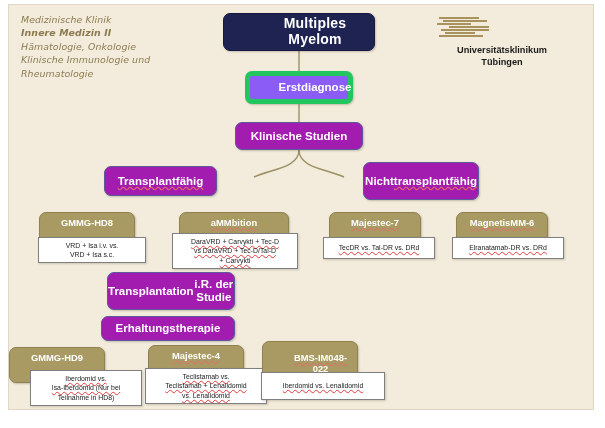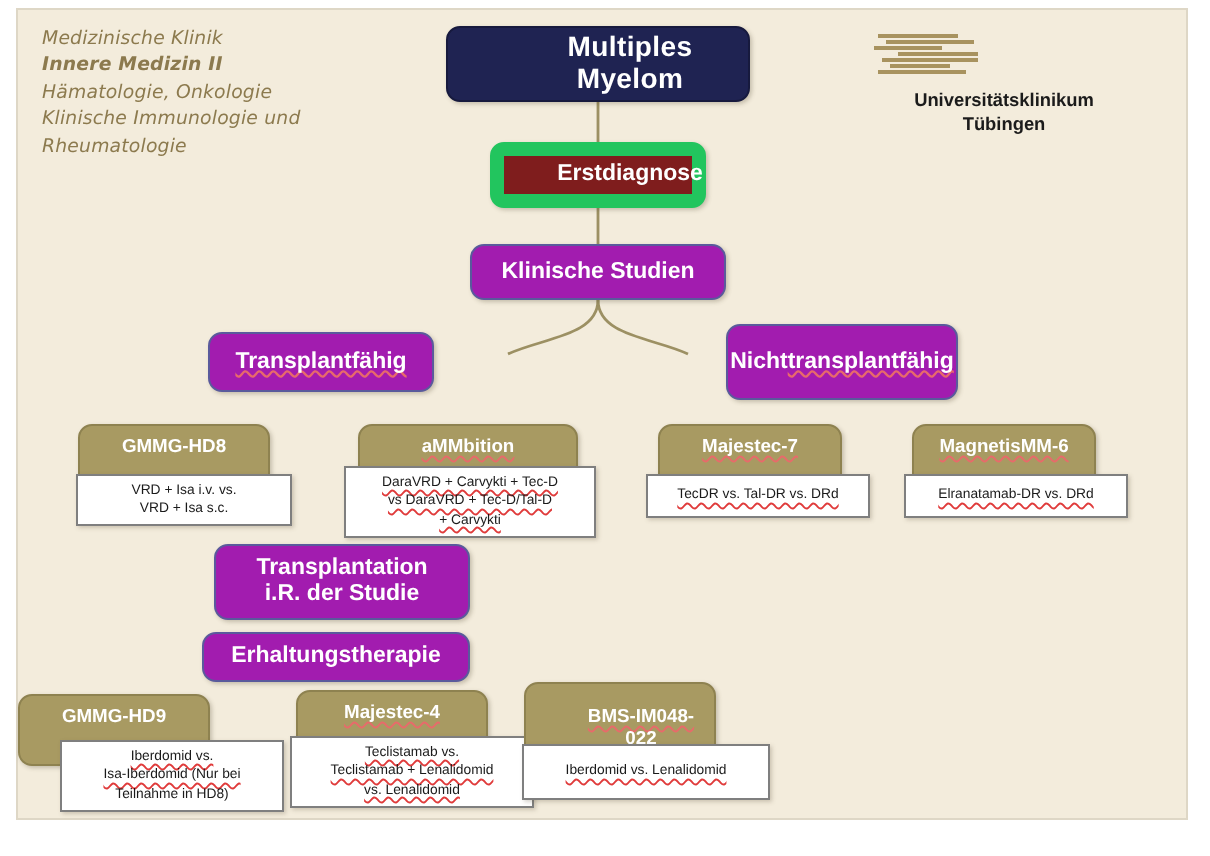--- a/index.html
+++ b/index.html
@@ -76,22 +76,22 @@
     box-shadow: 1px 1px 2px rgba(90,80,55,0.30);
     line-height: 1.12;
   }
   .node.navy {
     background: #1f2352;
     border: 1px solid #171a3e;
     font-size: 14px;
     letter-spacing: 0.2px;
   }
   .node.indigo {
-    background: #7f1d1d;
-    border: 7px solid #22c55e;
+    background: #8b5cf6;
+    border: 5px solid #22c55e;
     font-size: 11.5px;
     padding-left: 32px;
   }
   .node.purple {
     background: #a21caf;
     border: 1px solid #5a5a9c;
     font-size: 11px;
   }
   .node.purple-lg { font-size: 11.5px; }
   .node.olive {
@@ -213,21 +213,21 @@
     <span class="misspell">TecDR vs. Tal-DR vs. DRd</span>
   </div>
 
   <div class="node olive" style="left:447px; top:207px; width:92px; height:36px;">
     <span class="misspell">MagnetisMM-6</span>
   </div>
   <div class="detail" style="left:443px; top:232px; width:112px; height:22px;">
     <span class="misspell">Elranatamab-DR vs. DRd</span>
   </div>
 
-  <div class="node purple purple-lg" style="left:98px; top:267px; width:128px; height:38px; flex-direction:column;">
+  <div class="node purple purple-lg" style="left:98px; top:267px; width:128px; height:38px; flex-direction:row;">
     <span>Transplantation</span>
     <span>i.R. der Studie</span>
   </div>
 
   <div class="node purple purple-lg" style="left:92px; top:311px; width:134px; height:25px;">
     <span>Erhaltungstherapie</span>
   </div>
 
   <div class="node olive" style="left:0; top:342px; width:96px; height:36px;">
     <span>GMMG-HD9</span>

